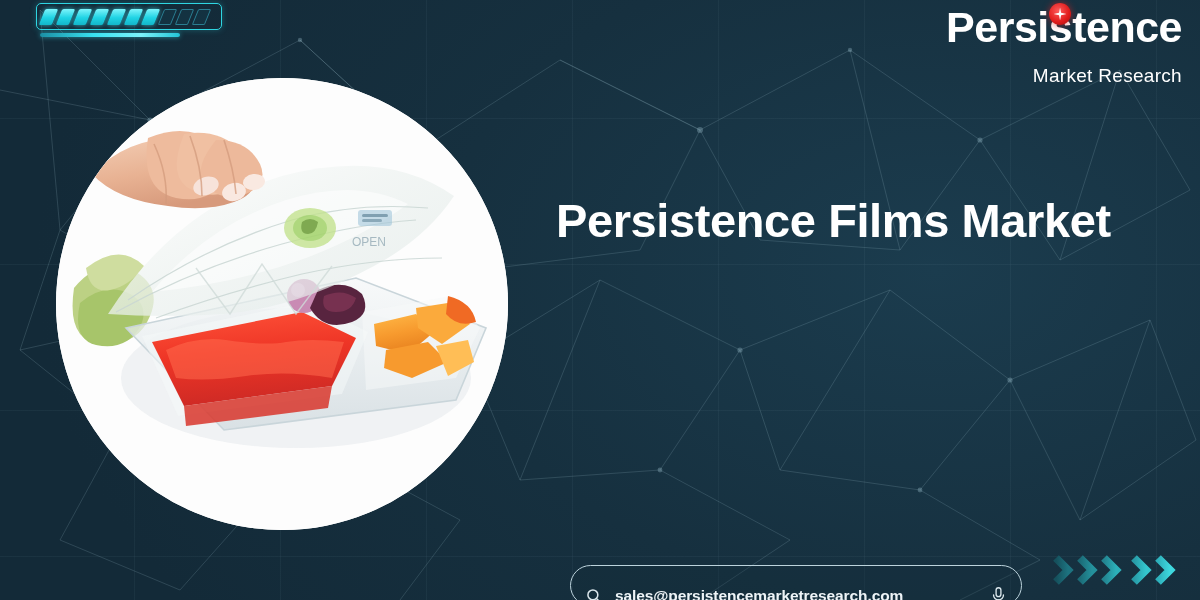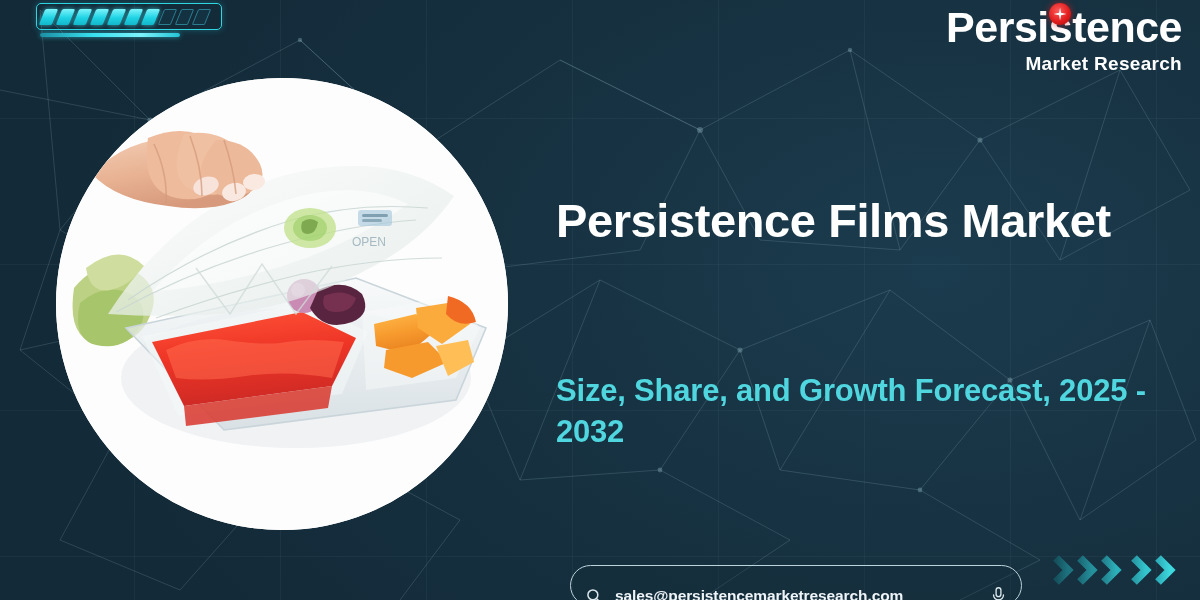--- a/index.html
+++ b/index.html
@@ -85,24 +85,24 @@
   }
   .logo-star::before {
     content:"";
     position:absolute; left:50%; top:50%;
     width:13px; height:13px;
     transform:translate(-50%,-50%);
     background:#fff;
     clip-path:polygon(50% 0%,58% 40%,100% 50%,58% 60%,50% 100%,42% 60%,0% 50%,42% 40%);
   }
   .logo-sub {
-    font-size:19px; font-weight:bold;
+    font-size:19px; font-weight:normal;
     color:#ffffff;
     letter-spacing:0.3px;
-    margin-top:4px;
+    margin-top:16px;
     white-space:nowrap;
   }
 
   
   .circle-photo {
     position:absolute; left:56px; top:78px;
     width:452px; height:452px;
     border-radius:50%;
     background:#fdfdfd;
     overflow:hidden;
@@ -318,21 +318,20 @@
         </g>
       </g>
 
       <rect width="452" height="452" fill="none"></rect>
       <path d="M0 0 H452 V452 H0 Z" fill="url(#fade)" opacity="0"></path>
     </svg>
   </div>
 
   <div class="title">Persistence Films Market</div>
 
-  <div class="subtitle">Size, Share, and Growth Forecast, 2025 - 2032</div>
 
   <div class="search-bar">
     <span>
       <svg class="icon-svg" width="18" height="18" viewBox="0 0 24 24" fill="none" stroke="#dbe7ec" stroke-width="2" stroke-linecap="round">
         <circle cx="10.5" cy="10.5" r="6.6"></circle>
         <line x1="15.6" y1="15.6" x2="21" y2="21"></line>
       </svg>
     </span>
     <span class="search-email" title="sales@persistencemarketresearch.com">sales@persistencemarketresearch.com</span>
     <span>

